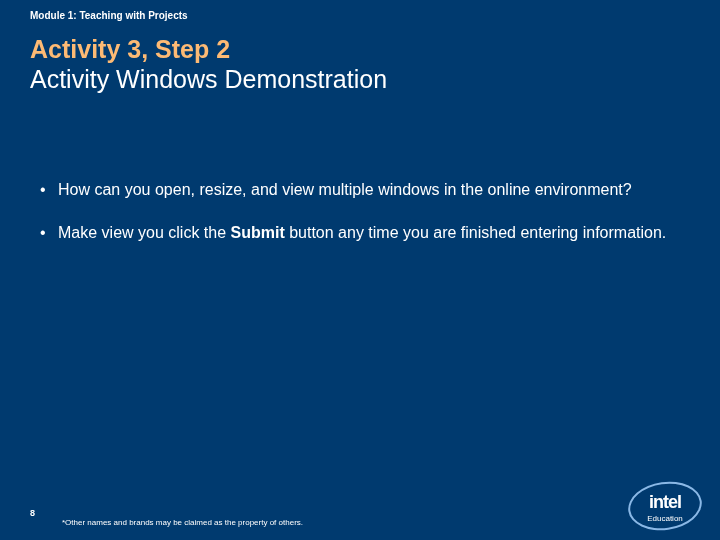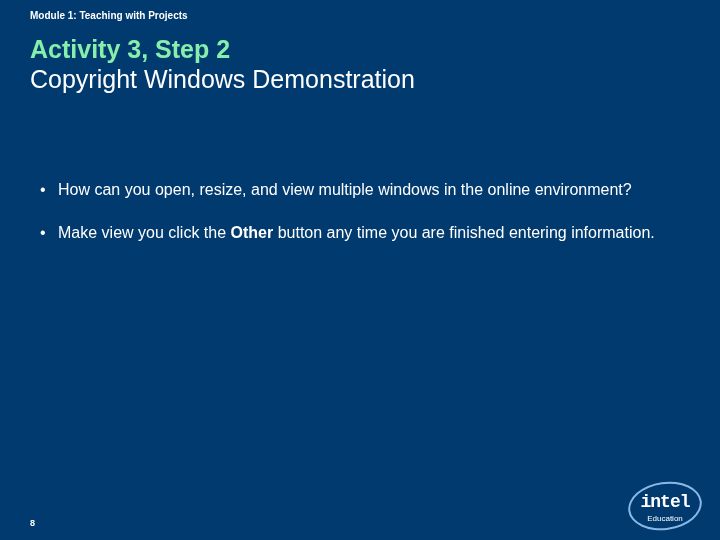--- a/index.html
+++ b/index.html
@@ -20,21 +20,21 @@
   }
   .title-block {
     position: absolute;
     top: 34px;
     left: 30px;
     right: 30px;
   }
   .title-line1 {
     font-size: 25px;
     font-weight: bold;
-    color: #86efac;
+    color: #fdba74;
     line-height: 1.2;
   }
   .title-line2 {
     font-size: 25px;
     font-weight: normal;
     color: #fff;
     line-height: 1.2;
   }
   .content {
     position: absolute;
@@ -94,21 +94,21 @@
     border: 2px solid #8ab8e6;
     border-radius: 50%;
     transform: rotate(-8deg);
   }
   .logo-text {
     position: absolute;
     left: 0;
     top: 10px;
     width: 74px;
     text-align: center;
-    font-family: Liberation Mono, monospace;
+    font-family: Liberation Sans, sans-serif;
     font-weight: bold;
     font-size: 18px;
     color: #fff;
     letter-spacing: -1px;
   }
   .logo-sub {
     position: absolute;
     left: 0;
     top: 32px;
     width: 74px;
@@ -118,42 +118,43 @@
     color: #fff;
   }
 </style>
 </head>
 <body>
 
 <div class="module-header">Module 1: Teaching with Projects</div>
 
 <div class="title-block">
   <div class="title-line1">Activity 3, Step 2</div>
-  <div class="title-line2">Copyright Windows Demonstration</div>
+  <div class="title-line2">Activity Windows Demonstration</div>
 </div>
 
 <div class="content">
   <div class="bullet-item">
     <div class="bullet-dot">•</div>
     <div class="bullet-text">
       <span>How can you open, resize, and view multiple windows in the online environment?</span><span class="bold"></span><span></span>
     </div>
   </div>
   <div class="bullet-item">
     <div class="bullet-dot">•</div>
     <div class="bullet-text">
-      <span>Make view you click the </span><span class="bold">Other</span><span> button any time you are finished entering information.</span>
+      <span>Make view you click the </span><span class="bold">Submit</span><span> button any time you are finished entering information.</span>
     </div>
   </div>
 </div>
 
 <div class="footer">
   <div class="slide-num">8</div>
   <div class="copyright">
     <br>
+    <span>*Other names and brands may be claimed as the property of others.</span>
   </div>
 </div>
 
 <div class="logo">
   <div class="logo-oval"></div>
   <div class="logo-text">intel</div>
   <div class="logo-sub">Education</div>
 </div>
 
 </body></html>

